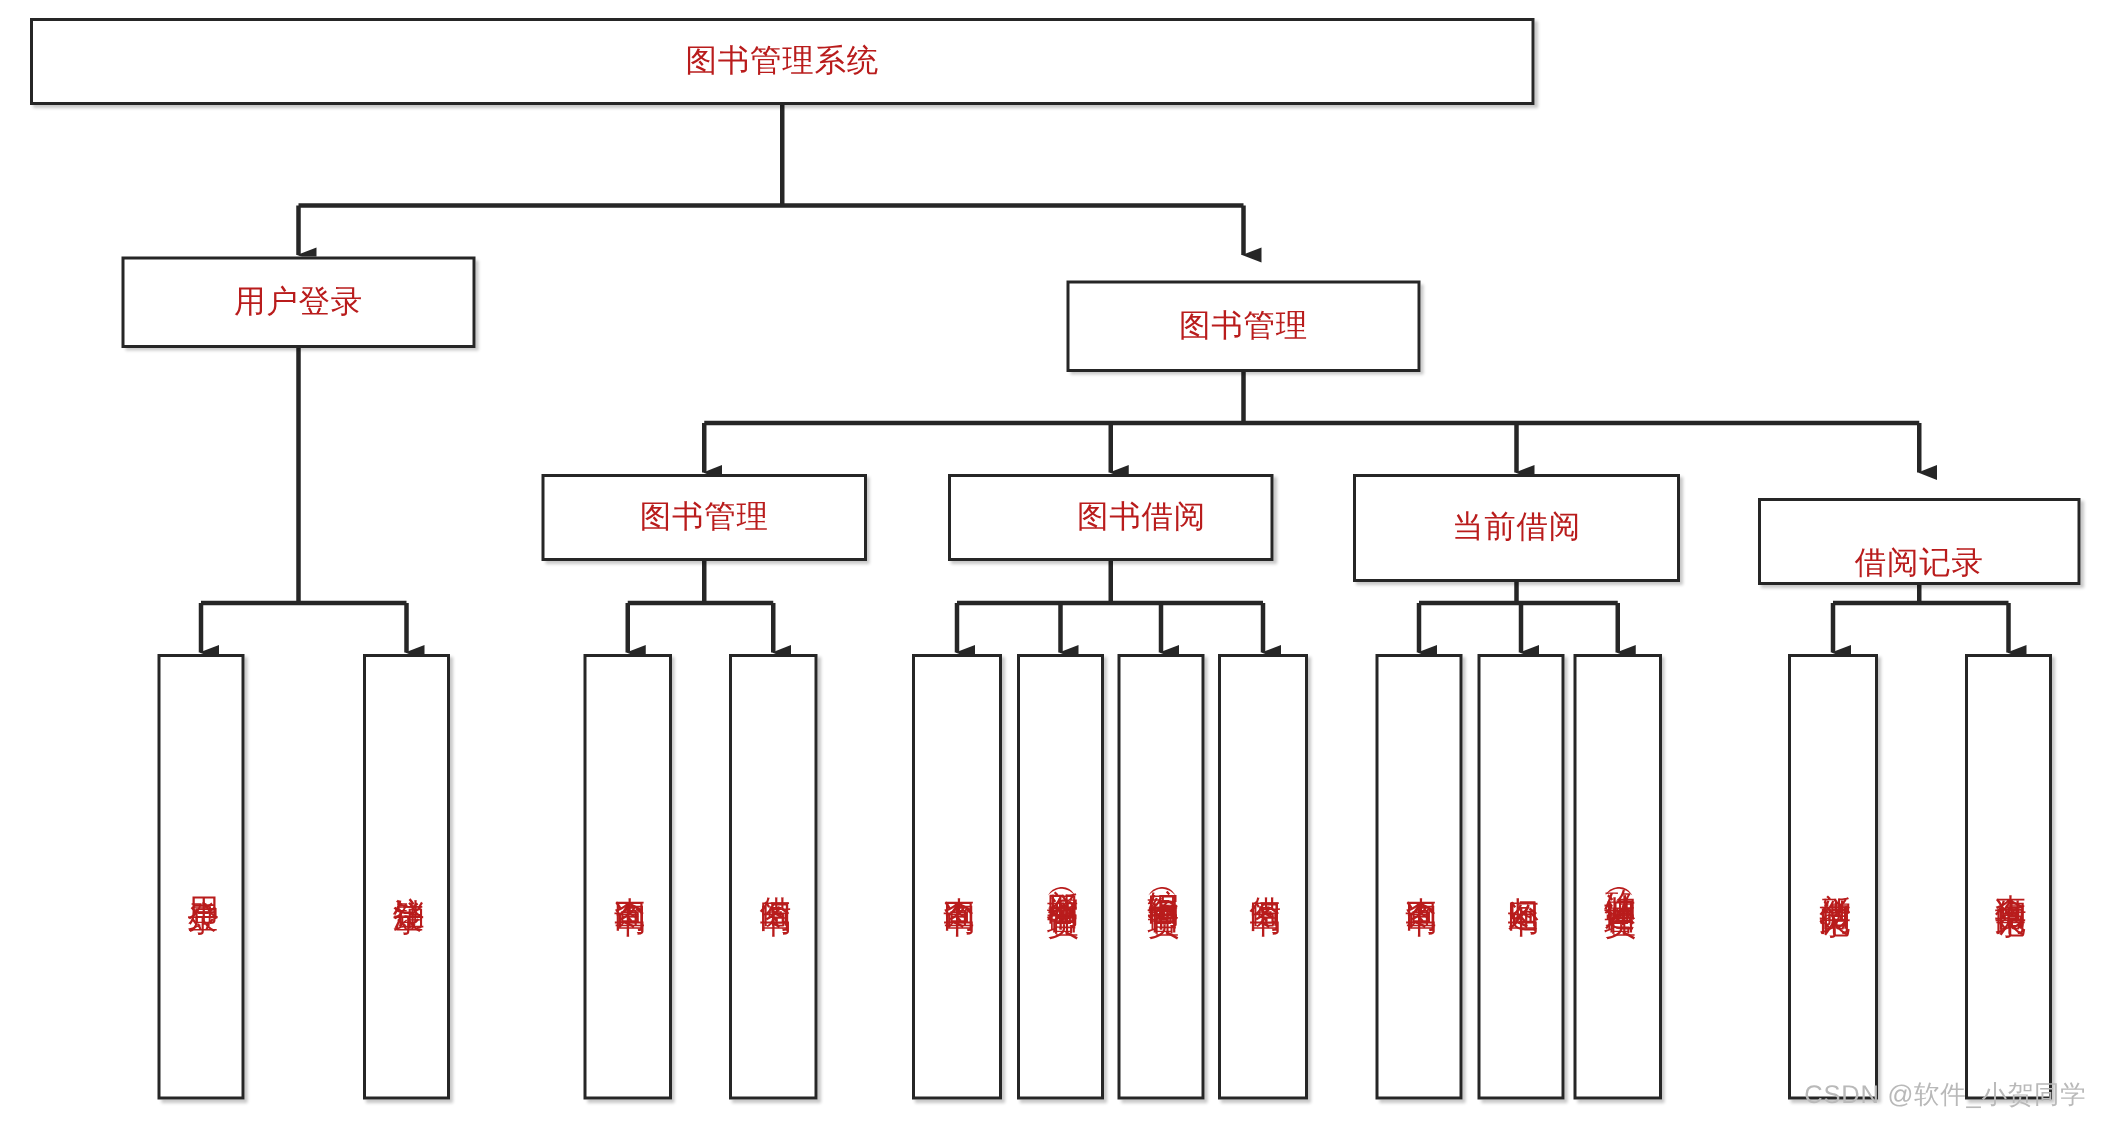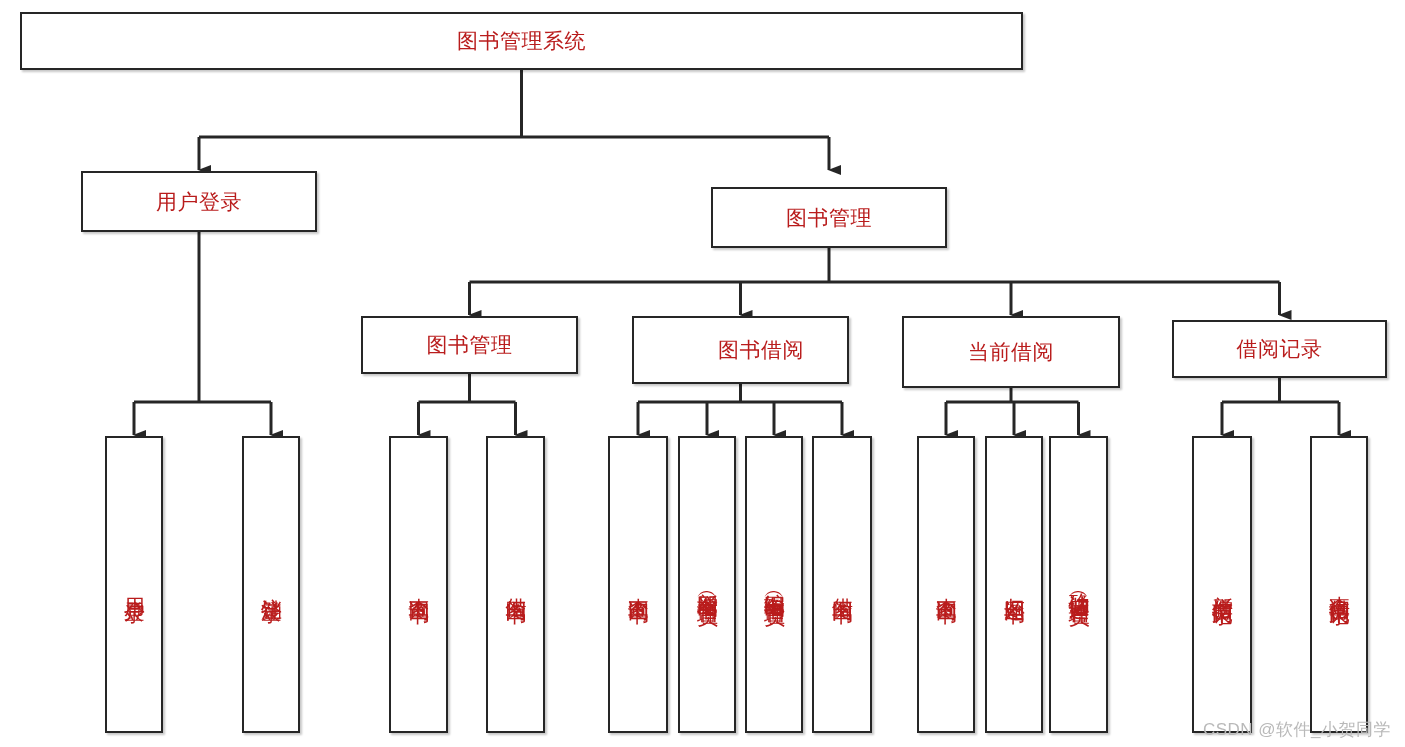--- a/index.html
+++ b/index.html
@@ -114,27 +114,27 @@
       </div>
       <div class="node" style="left: 81px; top: 171px; width: 236px; height: 61px;">
         <span class="label">用户登录</span>
       </div>
       <div class="node" style="left: 711px; top: 171px; width: 236px; height: 61px; margin-top: 16px;">
         <span class="label">图书管理</span>
       </div>
       <div class="node" style="left: 361px; top: 316px; width: 217px; height: 58px;">
         <span class="label">图书管理</span>
       </div>
-      <div class="node" style="left: 632px; top: 316px; width: 217px; height: 68px; padding-left: 41px;">
+      <div class="node" style="left: 632px; top: 316px; width: 217px; height: 58px; padding-left: 41px;">
         <span class="label">图书借阅</span>
       </div>
       <div class="node" style="left: 902px; top: 316px; width: 218px; height: 72px;">
         <span class="label">当前借阅</span>
       </div>
-      <div class="node" style="left: 1172px; top: 320px; width: 215px; height: 58px;">
+      <div class="node" style="left: 1172px; top: 332px; width: 215px; height: 58px; align-items: flex-end;">
         <span class="label">借阅记录</span>
       </div>
       <div class="node vertical" style="left: 105px; top: 436px; width: 58px; height: 297px;">
         <span class="label">用户登录</span>
       </div>
       <div class="node vertical" style="left: 242px; top: 436px; width: 58px; height: 297px;">
         <span class="label">注销登录</span>
       </div>
       <div class="node vertical" style="left: 389px; top: 436px; width: 59px; height: 297px;">
         <span class="label">查询图书</span>

